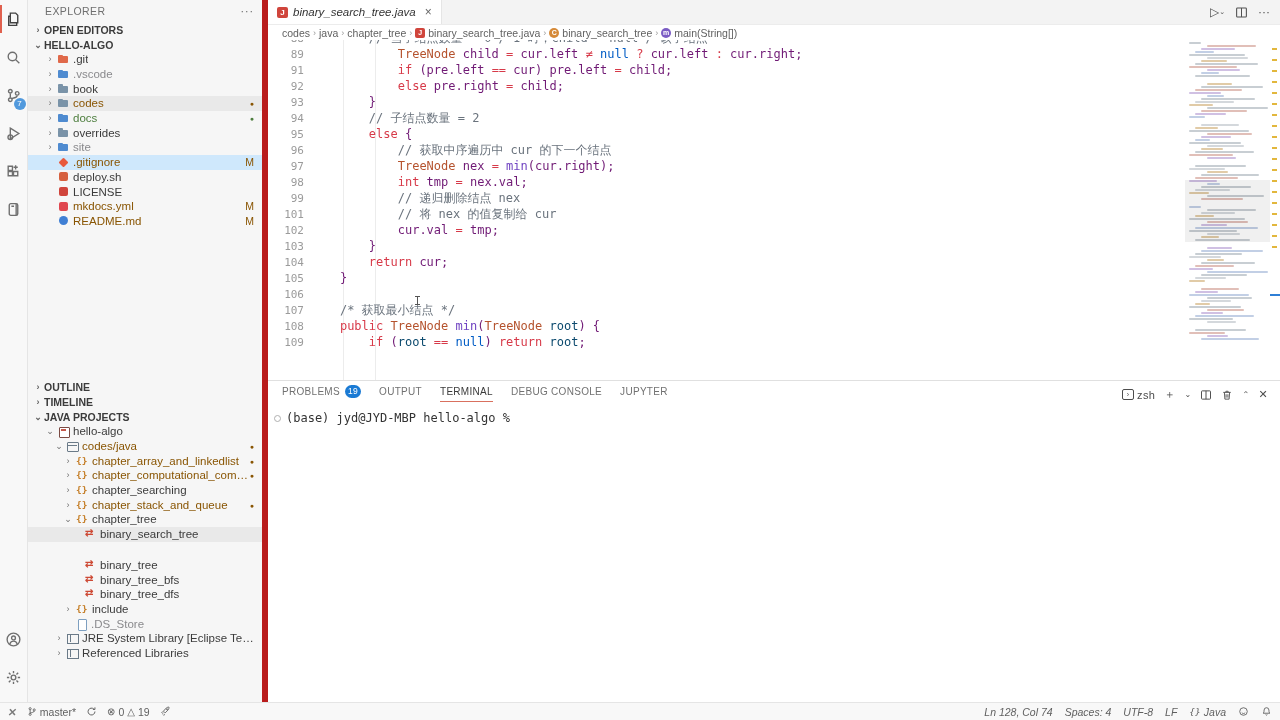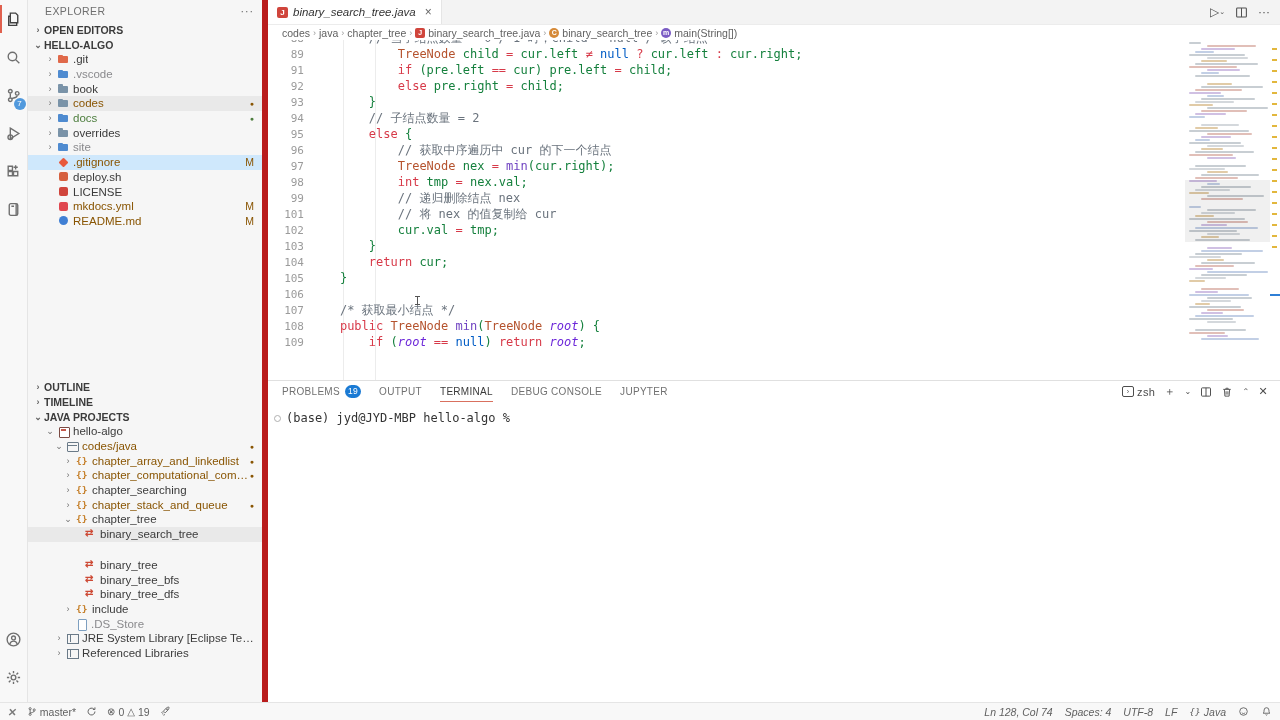--- a/index.html
+++ b/index.html
@@ -72,37 +72,37 @@
   .bc-ic.mth { background:#7b5cc4; border-radius:50%; }
 
   
   .codearea { position:absolute; left:0; top:40px; width:917px; height:340px; overflow:hidden; background:#fff; }
   .codescroll { position:absolute; left:0; top:-10px; font-family:"DejaVu Sans Mono", monospace; font-size:12px; line-height:16px; }
   .cl { display:flex; height:16px; white-space:pre; }
   .cl .ln { width:36px; text-align:right; color:#9b9b9b; font-size:11px; flex:none; padding-top:1px; }
   .cl .ct { margin-left:7px; color:#24292e; }
   .tk-k { color:#d73a49; } .tk-t { color:#b5532e; } .tk-f { color:#6f42c1; }
   .tk-c { color:#6a737d; } .tk-n { color:#005cc5; } .tk-o { color:#d73a49; }
-  .tk-v { color:#6d28d9;font-style:italic; } .tk-p { color:#15803d; }
+  .tk-v { color:#0c4a6e; } .tk-p { color:#701a75; }
   .guide { position:absolute; top:0; bottom:0; width:1px; background:#ececec; }
   .ibeam { position:absolute; width:1px; height:9px; background:#555; }
   .ibeam::before,.ibeam::after { content:""; position:absolute; left:-2px; width:5px; height:1px; background:#555; }
   .ibeam::after { bottom:0; }
 
   
   .minimap { position:absolute; right:10px; top:40px; width:85px; height:340px; overflow:hidden; background:#fff; }
   .mm-line { position:absolute; height:2px; border-radius:1px; opacity:.55; }
   .mm-viewport { position:absolute; left:0; right:0; background:rgba(0,0,0,.06); }
   .ruler { position:absolute; right:0; top:40px; width:10px; height:340px; background:#fff; }
   .ruler .warn { position:absolute; left:2px; width:5px; height:2px; background:#e2b73d; }
   .ruler .cursorline { position:absolute; left:0; width:10px; height:2px; background:#2f7fd6; }
 
   
   .panel { position:absolute; left:0; top:380px; width:1012px; height:322px; background:#fff; border-top:1px solid #e0e0e0; }
-  .panel-tabs { height:21px; display:flex; align-items:center; padding-left:14px; gap:18px; font-size:10px; letter-spacing:.3px; color:#717171; }
+  .panel-tabs { height:21px; display:flex; align-items:flex-end; padding-left:14px; gap:18px; font-size:10px; letter-spacing:.3px; color:#717171; }
   .ptab { display:flex; align-items:center; gap:5px; height:21px; cursor:pointer; position:relative; }
   .ptab.active { color:#3b3b3b; }
   .ptab.active::after { content:""; position:absolute; left:0; right:0; bottom:0; height:1.5px; background:#d9705e; }
   .pbadge { background:var(--badge); color:#fff; border-radius:8px; min-width:15px; height:13px; font-size:8.5px; line-height:13px; text-align:center; padding:0 3px; }
   .panel-actions { margin-left:auto; display:flex; align-items:center; gap:9px; padding-right:12px; color:#4d4d4d; font-size:11px; }
   .panel-actions .pa { cursor:pointer; display:flex; align-items:center; gap:3px; }
   .termicon { width:12px; height:11px; border:1px solid #4d4d4d; border-radius:2px; font-size:7px; line-height:9px; text-align:center; }
   .terminal { font-family:"DejaVu Sans Mono", monospace; font-size:12px; color:#333; padding:9px 0 0 6px; display:flex; align-items:center; gap:5px; }
   .cmd-dot { width:7px; height:7px; border:1px solid #b0b0b0; border-radius:50%; flex:none; }
 

